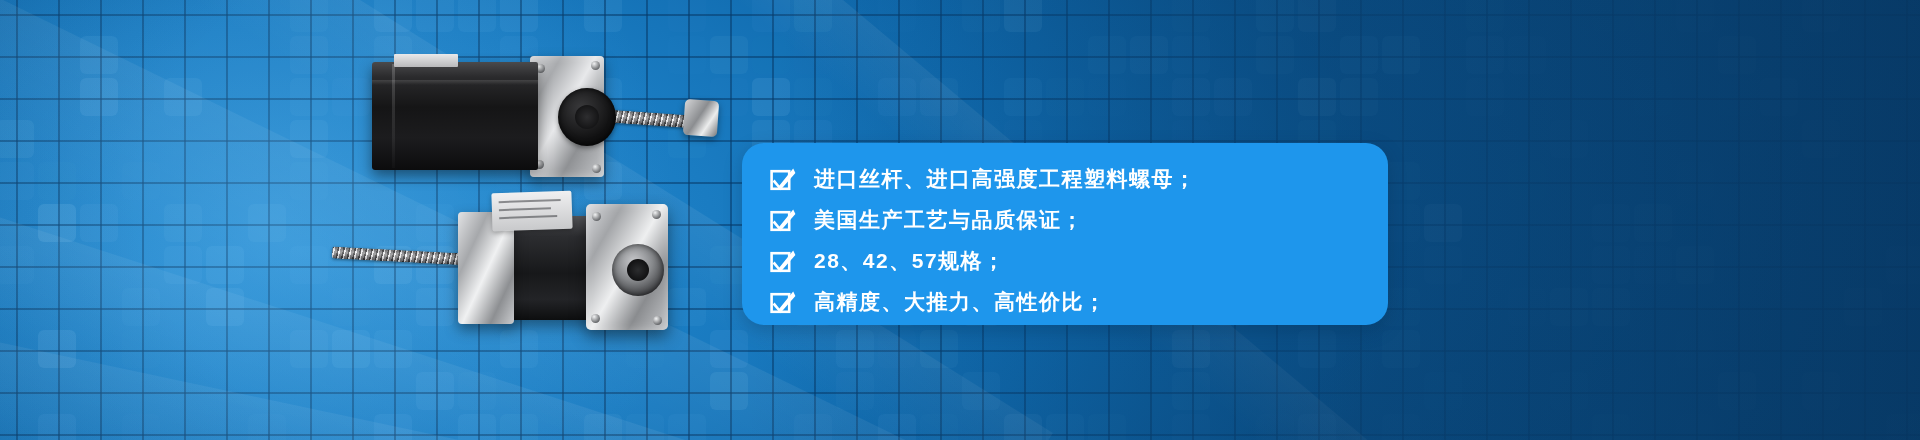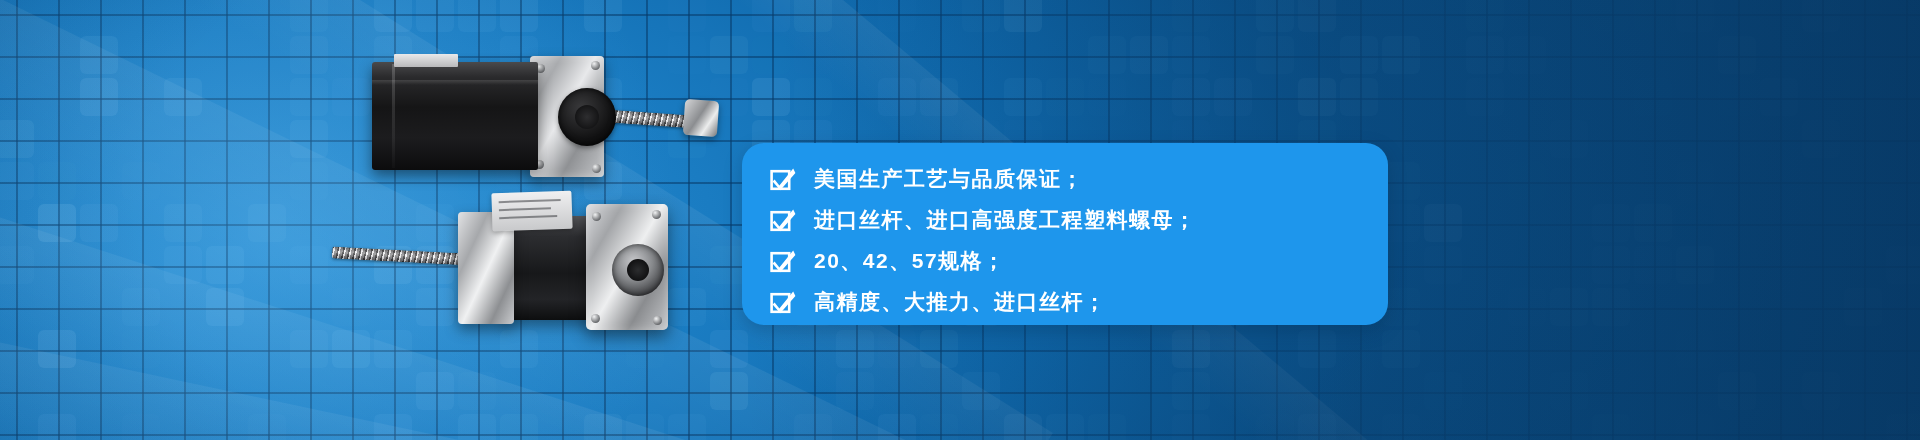--- a/index.html
+++ b/index.html
@@ -501,48 +501,48 @@
 
   <div class="feature-card">
 
     <div class="feature-row">
       <span class="check-icon">
         <svg width="26" height="26" viewBox="0 0 26 26">
           <rect x="1.6" y="5.2" width="17.6" height="17.6" fill="none" stroke="#ffffff" stroke-width="2.6"></rect>
           <path d="M4.6 13.4 L9.4 19.6 L23.2 2.4 L25.4 7.0 L10.2 24.2 L2.6 15.4 Z" fill="#ffffff"></path>
         </svg>
       </span>
-      <span class="feature-text">美国生产工艺与品质保证；</span>
+      <span class="feature-text">进口丝杆、进口高强度工程塑料螺母；</span>
     </div>
 
     <div class="feature-row">
       <span class="check-icon">
         <svg width="26" height="26" viewBox="0 0 26 26">
           <rect x="1.6" y="5.2" width="17.6" height="17.6" fill="none" stroke="#ffffff" stroke-width="2.6"></rect>
           <path d="M4.6 13.4 L9.4 19.6 L23.2 2.4 L25.4 7.0 L10.2 24.2 L2.6 15.4 Z" fill="#ffffff"></path>
         </svg>
       </span>
-      <span class="feature-text">进口丝杆、进口高强度工程塑料螺母；</span>
+      <span class="feature-text">美国生产工艺与品质保证；</span>
     </div>
 
     <div class="feature-row">
       <span class="check-icon">
         <svg width="26" height="26" viewBox="0 0 26 26">
           <rect x="1.6" y="5.2" width="17.6" height="17.6" fill="none" stroke="#ffffff" stroke-width="2.6"></rect>
           <path d="M4.6 13.4 L9.4 19.6 L23.2 2.4 L25.4 7.0 L10.2 24.2 L2.6 15.4 Z" fill="#ffffff"></path>
         </svg>
       </span>
-      <span class="feature-text">20、42、57规格；</span>
+      <span class="feature-text">28、42、57规格；</span>
     </div>
 
     <div class="feature-row">
       <span class="check-icon">
         <svg width="26" height="26" viewBox="0 0 26 26">
           <rect x="1.6" y="5.2" width="17.6" height="17.6" fill="none" stroke="#ffffff" stroke-width="2.6"></rect>
           <path d="M4.6 13.4 L9.4 19.6 L23.2 2.4 L25.4 7.0 L10.2 24.2 L2.6 15.4 Z" fill="#ffffff"></path>
         </svg>
       </span>
-      <span class="feature-text">高精度、大推力、进口丝杆；</span>
+      <span class="feature-text">高精度、大推力、高性价比；</span>
     </div>
 
   </div>
 
 </div>
 
 </body></html>

